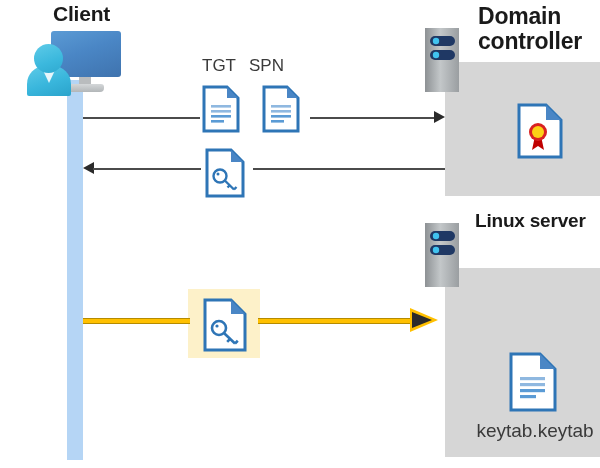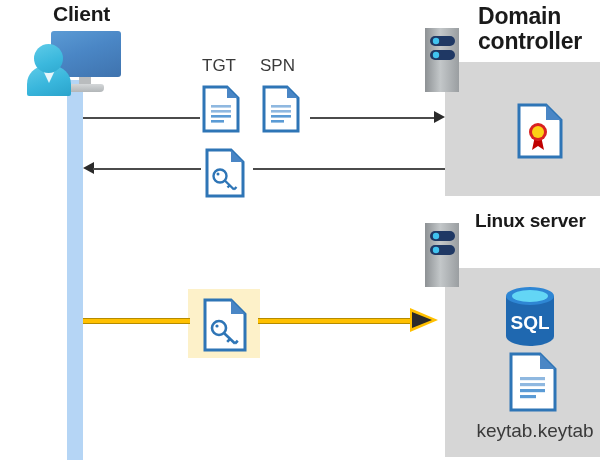--- a/index.html
+++ b/index.html
@@ -155,21 +155,21 @@
   .doc svg { display: block; }
 
   .doc-label {
     position: absolute;
     font-size: 17px;
     color: #3a3a3a;
     white-space: nowrap;
     text-align: center;
   }
   #tgt-label { left: 177px; top: 56px; }
-  #spn-label { left: 235px; top: 56px; }
+  #spn-label { left: 224px; top: 56px; }
 
   #doc-tgt { left: 177px; top: 85px; }
   #doc-spn { left: 237px; top: 85px; }
   #doc-key-top { left: 180px; top: 148px; }
   #doc-key-yellow { left: 178px; top: 298px; }
   #doc-cert { left: 492px; top: 103px; }
   #doc-keytab { left: 484px; top: 352px; }
 
   
   .server-icon { position: absolute; }
@@ -315,28 +315,20 @@
         </linearGradient>
       </defs>
       <rect x="0" y="0" width="34" height="64" fill="url(#rackGradB)"></rect>
       <rect x="5" y="8" width="25" height="10" rx="5" fill="#1f3864"></rect>
       <circle cx="11" cy="13" r="3.2" fill="#41c3f0"></circle>
       <rect x="5" y="22" width="25" height="10" rx="5" fill="#1f3864"></rect>
       <circle cx="11" cy="27" r="3.2" fill="#41c3f0"></circle>
     </svg>
   </div>
 
-  <div class="abs" id="sql-icon">
-    <svg width="54" height="62" viewBox="0 0 54 62">
-      <path d="M3 10 V50 C3 56 15 60 27 60 C39 60 51 56 51 50 V10 Z" fill="#1f68b0"></path>
-      <ellipse cx="27" cy="10" rx="24" ry="9" fill="#2e86d4"></ellipse>
-      <ellipse cx="27" cy="10" rx="18" ry="6" fill="#63d6f5"></ellipse>
-      <text x="27" y="43" text-anchor="middle" font-family="'Liberation Sans', sans-serif" font-size="19" font-weight="bold" fill="#ffffff">SQL</text>
-    </svg>
-  </div>
 
   <div class="doc" id="doc-keytab">
     <svg width="48" height="60" viewBox="0 0 48 60">
       <path d="M2 2 H31 L46 17 V58 H2 Z" fill="#ffffff" stroke="#2e75b6" stroke-width="3"></path>
       <path d="M31 2 L46 17 H31 Z" fill="#4a86c5"></path>
       <rect x="11" y="25" width="25" height="3.2" fill="#8fb8e0"></rect>
       <rect x="11" y="31" width="25" height="3.2" fill="#8fb8e0"></rect>
       <rect x="11" y="37" width="25" height="3.2" fill="#5b9bd5"></rect>
       <rect x="11" y="43" width="16" height="3.2" fill="#5b9bd5"></rect>
     </svg>

